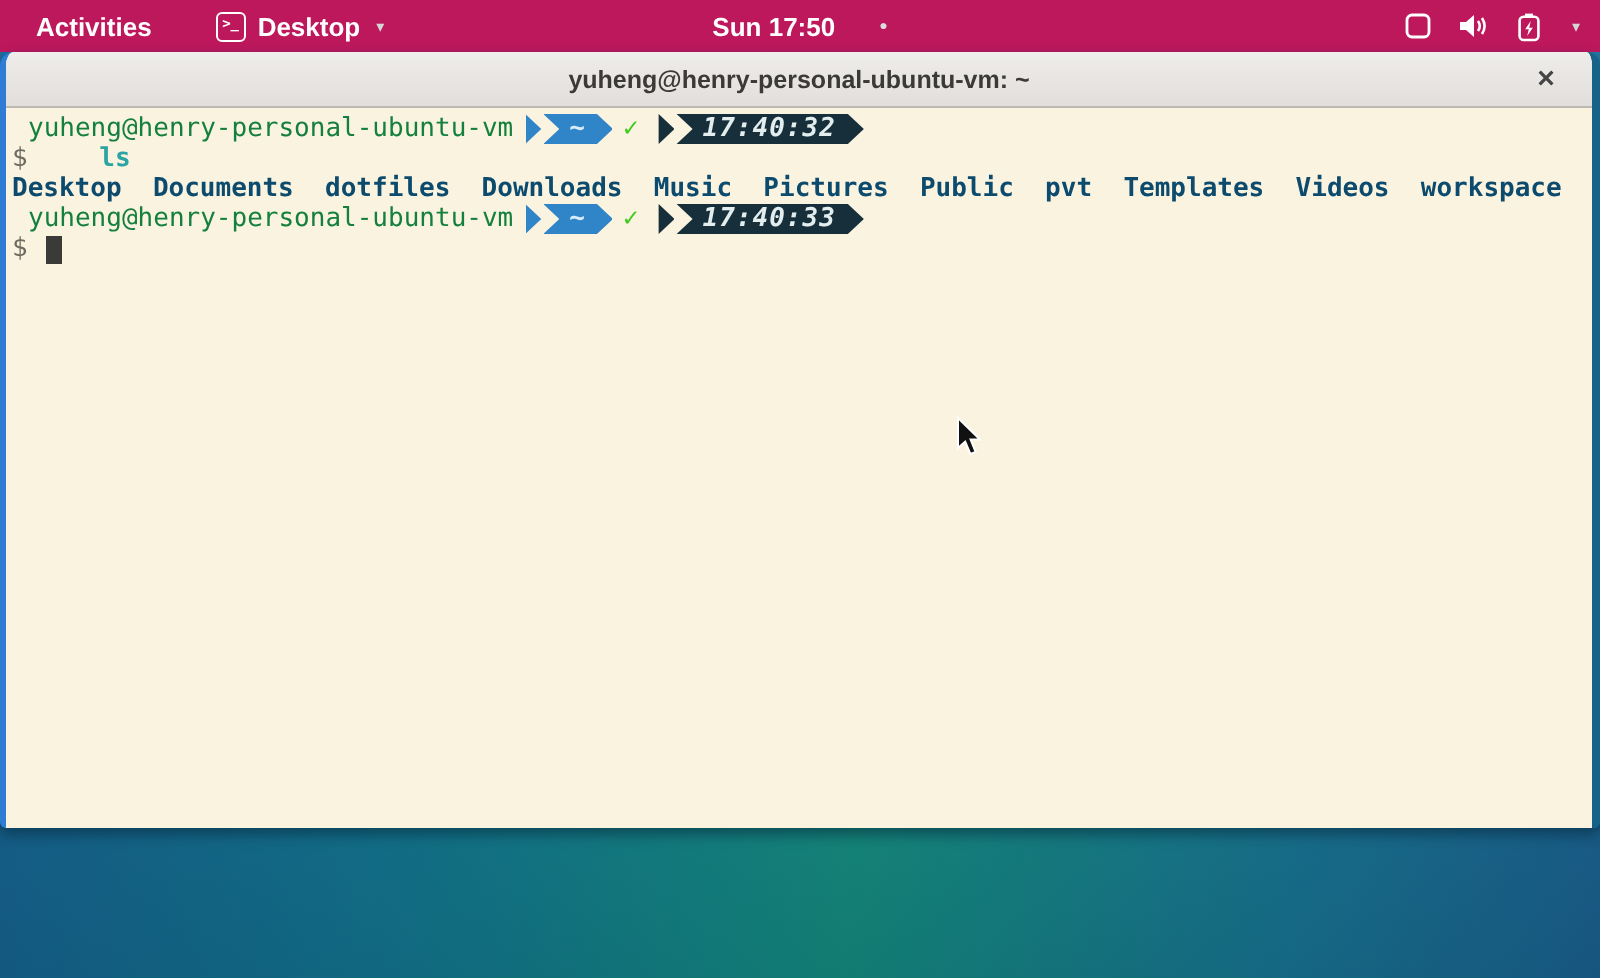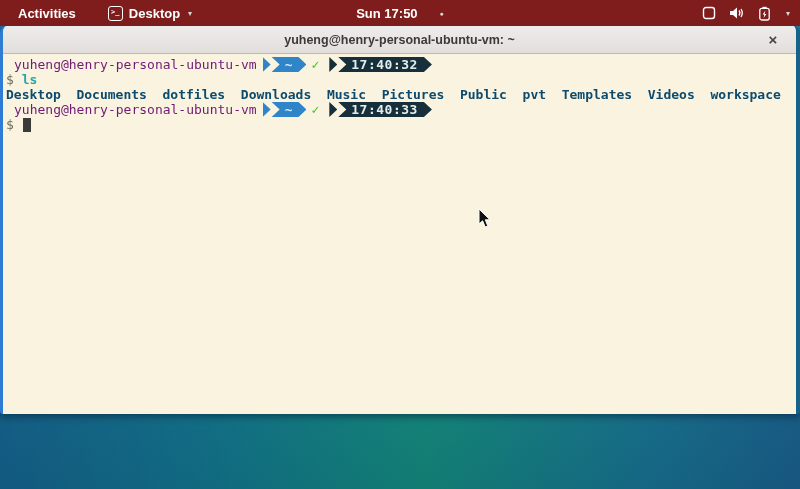--- a/index.html
+++ b/index.html
@@ -8,21 +8,21 @@
     font-family: "Liberation Sans", "DejaVu Sans", sans-serif;
     position: relative;
     background:
       linear-gradient(to bottom, rgba(255,255,255,0.04) 0%, rgba(6,35,52,0.30) 100%),
       linear-gradient(97deg, #19699f 0%, #1486a0 30%, #17a28c 56%, #1b83a4 82%, #1e6b9e 100%);
   }
 
   
   .topbar {
     position: absolute; top: 0; left: 0; right: 0; height: 26px;
-    background: #7f1d1d; color: #fff;
+    background: #be185d; color: #fff;
     display: flex; align-items: center;
     font-size: 13px; font-weight: 600;
   }
   .activities { margin-left: 12px; padding: 2px 6px; cursor: default; }
   .appmenu { display: flex; align-items: center; margin-left: 26px; gap: 6px; }
   .appicon {
     width: 15px; height: 15px; border: 1.5px solid #fff; border-radius: 3px;
     font-family: "DejaVu Sans Mono", monospace; font-size: 7px; font-weight: 700;
     display: inline-flex; align-items: center; justify-content: center;
     line-height: 1; padding-bottom: 1px;
@@ -64,42 +64,42 @@
 
   .term {
     height: 359px;
     background: #f9f3df;
     font-family: "DejaVu Sans Mono", monospace;
     font-size: 13px; line-height: 15px;
     padding: 3px 0 0 3px;
     color: #55524c;
   }
   .trow { height: 15px; white-space: pre; display: flex; align-items: center; }
-  .host { padding-left: 8px; color: #701a75; }
+  .host { padding-left: 8px; color: #15803d; }
 
   
   .pl-arrow {
     width: 8px; height: 15px; margin-left: 6px; margin-right: 1px;
     clip-path: polygon(0 0, 100% 50%, 0 100%);
     flex: none;
   }
   .pl-body {
     height: 15px; display: inline-flex; align-items: center;
     padding: 0 14px 0 13px;
     clip-path: polygon(0 0, calc(100% - 8px) 0, 100% 50%, calc(100% - 8px) 100%, 0 100%, 8px 50%);
     font-weight: 700; flex: none;
   }
   .pl-blue  { background: #2f85c8; }
   .pl-body.pl-blue { color: #d8ecfa; }
   .pl-dark  { background: #162f3a; }
-  .pl-body.pl-dark { color: #e3edee; letter-spacing: 0.5px; }
+  .pl-body.pl-dark { color: #e3edee; letter-spacing: 0.5px; font-style: italic; }
   .pl-check { color: #3ecb1f; font-weight: 700; margin: 0 4px 0 5px; }
 
   .sym { color: #6e6b60; }
-  .cmd { color: #2ba4a4; font-weight: 700; }
+  .cmd { color: #2ba4a4; font-weight: 700; margin-left: 28px; }
   .dirs { color: #0c4a6e; font-weight: 700; }
   .cursor-block {
     display: inline-block; width: 8px; height: 14px;
     background: #3a3a38; margin-left: 1px; vertical-align: text-bottom;
   }
 
   
   .mouse { position: absolute; left: 478px; top: 208px; z-index: 50; pointer-events: none; }
 </style>
 </head>

